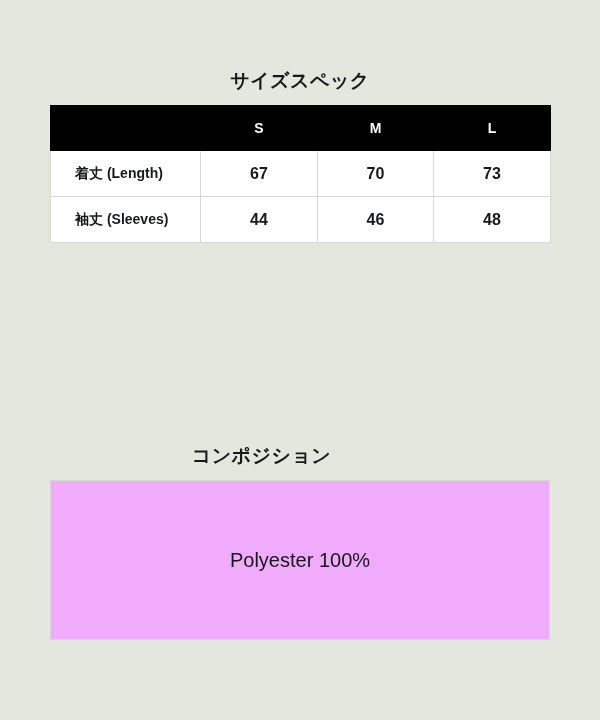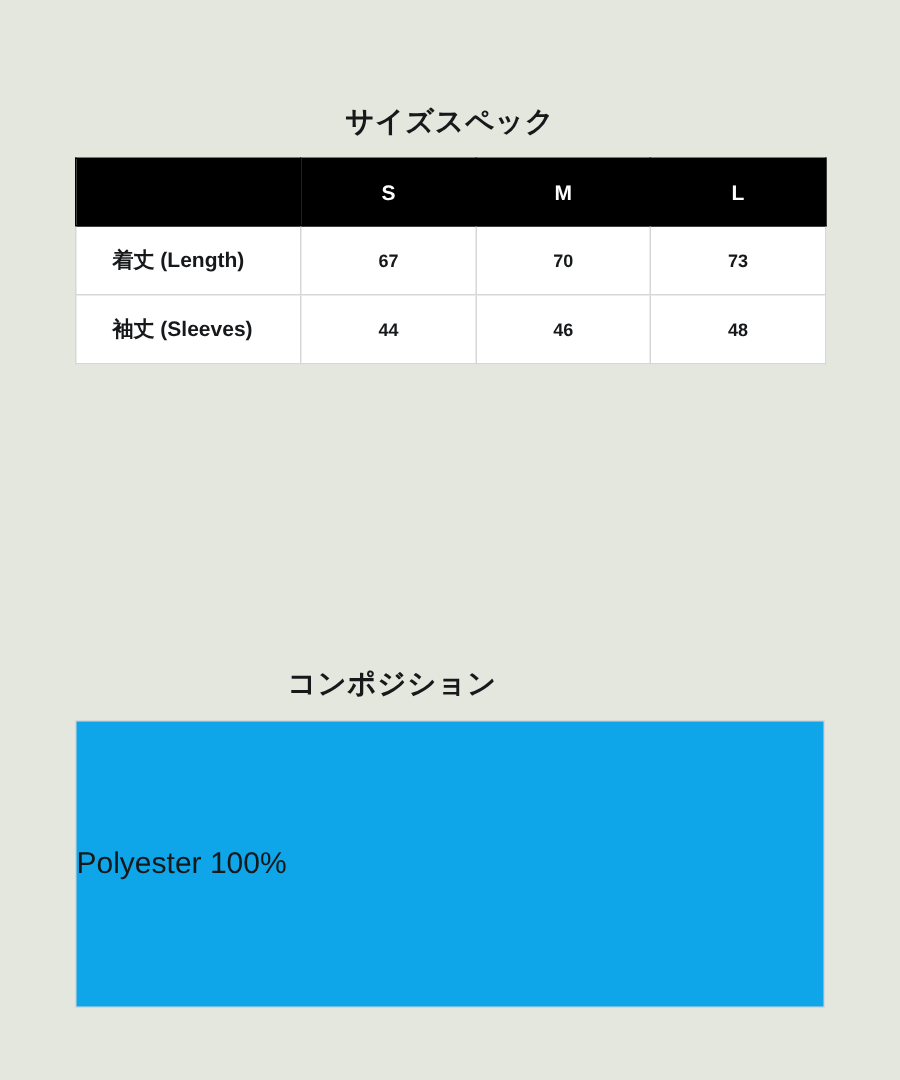--- a/index.html
+++ b/index.html
@@ -41,21 +41,21 @@
   }
   table.spec {
     border-collapse: collapse;
     width: 500px;
     background: #ffffff;
     table-layout: fixed;
   }
   table.spec th, table.spec td {
     border: 1px solid #d7d7d7;
     height: 45px;
-    font-size: 12px;
+    font-size: 16px;
     font-weight: bold;
     text-align: center;
     padding: 0;
     color: #16181a;
   }
   table.spec thead th {
     background: #000000;
     color: #ffffff;
     border: 1px solid #000000;
     height: 44px;
@@ -79,26 +79,27 @@
     position: absolute;
     top: 443px;
     left: 0;
     width: 523px;
   }
   .comp-box {
     position: absolute;
     top: 480px;
     left: 50px;
     width: 500px;
-    height: 192px;
-    background: #0ea5e9;
+    height: 160px;
+    background: #f0abfc;
     border: 1px solid #d7d7d7;
     box-sizing: border-box;
     display: flex;
     align-items: center;
+    justify-content: center;
   }
   .comp-text {
     font-size: 20px;
     color: #16181a;
     font-weight: normal;
   }
 </style>
 </head>
 <body>
 

